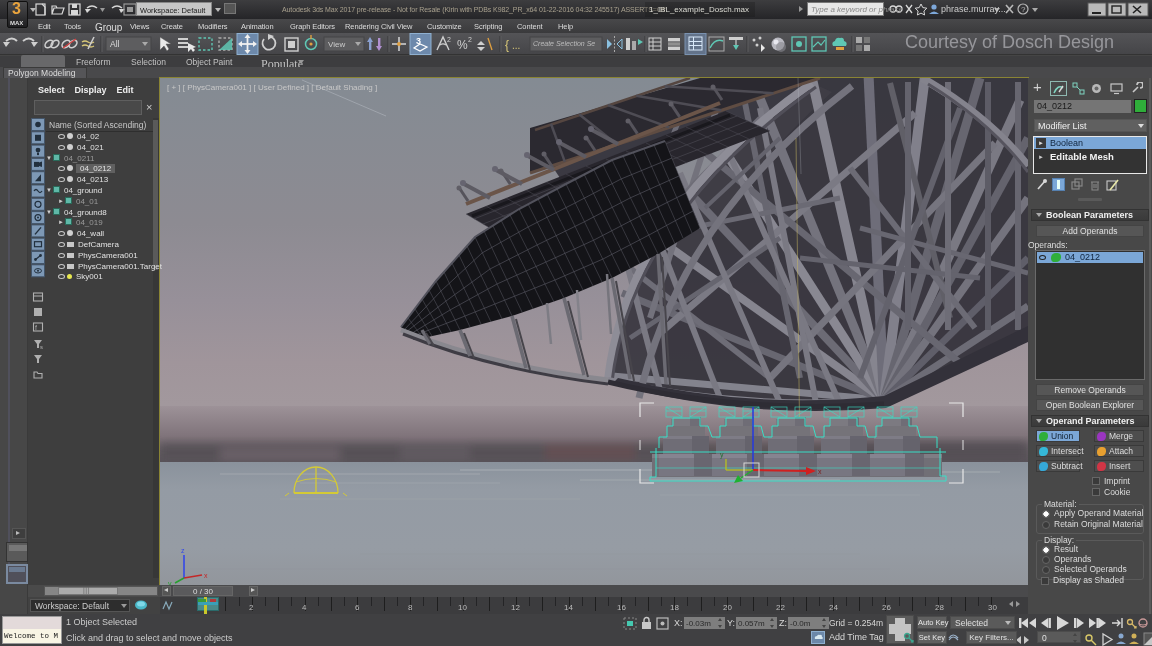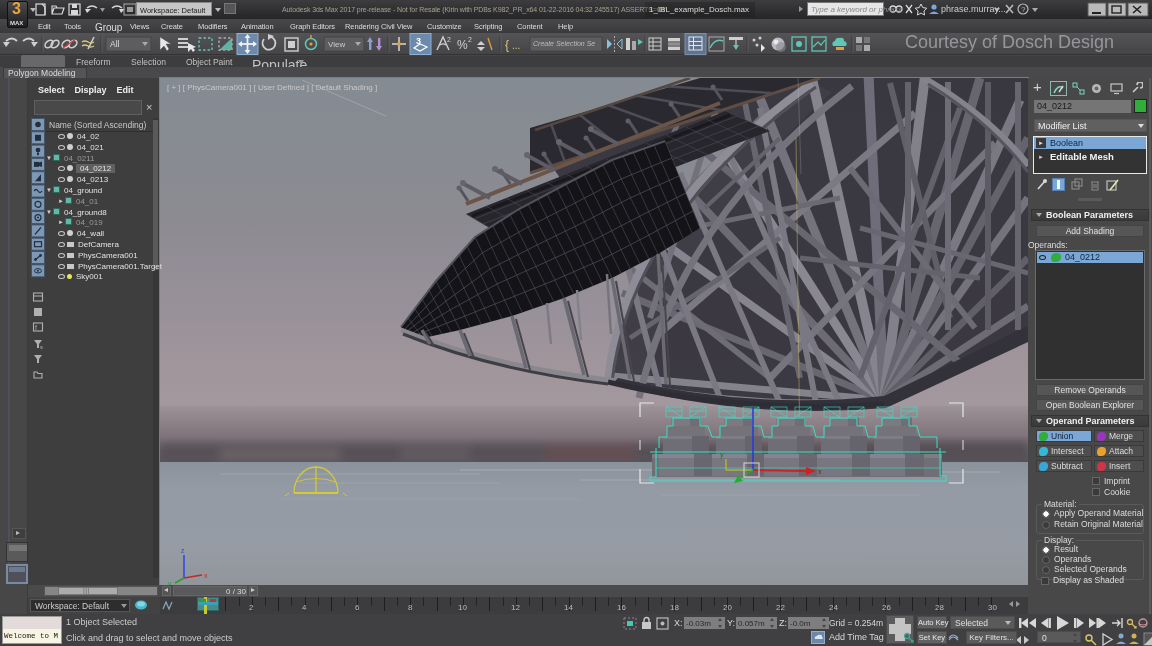--- a/index.html
+++ b/index.html
@@ -7,21 +7,21 @@
 #stage{position:relative;width:1152px;height:646px;background:#454545;}
 .txt{white-space:nowrap;}
 .erow{position:absolute;left:0;height:11px;white-space:nowrap;font-size:8px;color:#e2e2e2;}
 .erow .ic{color:#cfcfcf;font-size:6px;margin-right:1px;vertical-align:1px;}
 .erow.gray{color:#9a9a9a;}
 .eye{display:inline-block;width:7px;height:5px;border:1px solid #c8c8c8;border-radius:50%;margin:0 2px 0 1px;}
 .dotc{display:inline-block;width:6px;height:6px;border-radius:50%;background:#d0d0d0;margin-right:3px;}
 .camic{display:inline-block;width:7px;height:5px;background:#c8c8c8;margin-right:3px;}
 .bulbic{display:inline-block;width:5px;height:5px;border-radius:50%;background:#e8e850;margin-right:3px;}
 .geoic{display:inline-block;width:7px;height:7px;background:#5fb8a8;border:1px solid #2a6a5a;margin-right:3px;}
-.opbtn{width:56px;height:12px;background:#4e4e4e;border:1px solid #3a3a3a;color:#ddd;font-size:8.5px;line-height:11px;padding-left:14px;position:absolute;}
+.opbtn{width:44px;height:12px;background:#4e4e4e;border:1px solid #3a3a3a;color:#ddd;font-size:8.5px;line-height:11px;padding-left:14px;position:absolute;}
 .opbtn .dot{position:absolute;left:2px;top:1px;width:9px;height:9px;border-radius:50% 40% 50% 40%;}
 .radio{width:8px;height:8px;border-radius:50%;background:#3a3a3a;border:1px solid #666;position:absolute;}
 .radio.on{background:radial-gradient(circle at 50% 50%, #fff 0 2.5px, #3a3a3a 3px);}
 .chk{width:8px;height:8px;background:#3a3a3a;border:1px solid #666;position:absolute;}
 .btn{background:#565656;border:1px solid #444;color:#e0e0e0;text-align:center;position:absolute;font-size:8.5px;line-height:11px;}
 .rollout{background:linear-gradient(#424242,#3a3a3a);border:1px solid #333;position:absolute;left:3px;width:118px;height:12px;}
 .rollout b{position:absolute;left:14px;top:0px;color:#f0f0f0;font-weight:bold;font-size:9px;white-space:nowrap;}
 .rollout i{position:absolute;left:4px;top:3px;width:0;height:0;border-left:3.5px solid transparent;border-right:3.5px solid transparent;border-top:4.5px solid #aaa;}
 .ddarr{position:absolute;width:0;height:0;border-left:3px solid transparent;border-right:3px solid transparent;border-top:4px solid #bbb;}
 .spn{position:absolute;right:1px;top:1px;width:7px;height:10px;}
@@ -229,21 +229,21 @@
       </g>
     </svg></div>
 <div class="abs txt" style="left:905px;top:32px;font-size:18px;color:rgba(210,210,215,0.55);">Courtesy of Dosch Design</div>
 
 <div class="abs" style="left:0;top:56px;width:1152px;height:11px;background:#3d3d3f;"></div>
 <div class="abs" style="left:21px;top:55px;width:44px;height:12px;background:#68686a;border-radius:2px 2px 0 0;"></div>
 <div class="abs txt" style="left:26px;top:71px;font-size:13px;color:#f0f0f0;font-style:italic;">Modeling</div>
 <div class="abs txt" style="left:76px;top:56.5px;font-size:8.5px;color:#c2c2c2;">Freeform</div>
 <div class="abs txt" style="left:131px;top:56.5px;font-size:8.5px;color:#c2c2c2;">Selection</div>
 <div class="abs txt" style="left:186px;top:56.5px;font-size:8.5px;color:#c2c2c2;">Object Paint</div>
-<div class="abs txt" style="left:252px;top:56.5px;font-size:14px;color:#c2c2c2;">Populate</div>
+<div class="abs txt" style="left:261px;top:56.5px;font-size:12px;color:#c2c2c2;font-family:Liberation Serif, serif;">Populate</div>
 <div class="ddarr" style="left:298px;top:60px;border-top-color:#999;"></div>
 <div class="abs" style="left:0;top:67px;width:1152px;height:11px;background:#49494b;"></div>
 <div class="abs" style="left:3px;top:67px;width:84px;height:11px;background:#555558;border:1px solid #3a3a3a;border-bottom:none;"></div>
 <div class="abs txt" style="left:8px;top:68px;font-size:8.5px;color:#ddd;">Polygon Modeling</div>
 
 <div class="abs" style="left:0;top:78px;width:28px;height:536px;background:#474747;border-right:1px solid #3a3a3a;"></div>
 <div class="abs" style="left:8px;top:78px;width:2px;height:506px;background:#50505c;"></div>
 <div class="abs" style="left:12px;top:528px;width:14px;height:11px;background:#3e3e3e;border:1px solid #555;"></div>
 <div class="abs" style="left:16px;top:531px;width:0;height:0;border-top:2.5px solid transparent;border-bottom:2.5px solid transparent;border-left:4px solid #bbb;"></div>
 <div class="abs" style="left:6px;top:542px;width:22px;height:20px;background:#5a5a5a;border:1px solid #333;">
@@ -705,21 +705,21 @@
     </svg>
   <svg class="abs" style="left:78px;top:100px;" width="14" height="14">
       <rect x="1" y="3" width="9" height="9" fill="none" stroke="#c8c8c8" stroke-width="1.1"></rect>
       <line x1="4" y1="12" x2="12" y2="2" stroke="#e8e8a8" stroke-width="1.6"></line>
     </svg>
   <div class="abs" style="left:50px;top:120px;width:24px;height:3px;background:#5a5a5a;border-radius:1px;"></div>
   <div class="rollout" style="top:131px;">
       <i></i>
       <b>Boolean Parameters</b>
     </div>
-  <div class="btn" style="left:8px;top:147px;width:108px;height:12px;">Add Shading</div>
+  <div class="btn" style="left:8px;top:147px;width:108px;height:12px;">Add Operands</div>
   <div class="abs txt" style="left:0;top:162px;">Operands:</div>
   <div class="abs" style="left:7px;top:172px;width:110px;height:130px;background:#303030;border:1px solid #6a6a6a;">
     <div class="abs" style="left:1px;top:1px;width:106px;height:11px;background:#7ba7d7;">
       <span class="eye" style="border-color:#222;margin-left:2px;"></span>
       <span class="abs" style="left:14px;top:1px;width:10px;height:9px;background:#2fae3a;border-radius:50% 40% 50% 40%;"></span>
       <span class="abs txt" style="left:28px;top:0px;color:#10243c;font-size:9px;">04_0212</span>
     </div>
   </div>
   <div class="btn" style="left:8px;top:306px;width:108px;height:12px;">Remove Operands</div>
   <div class="btn" style="left:8px;top:321px;width:108px;height:12px;">Open Boolean Explorer</div>
@@ -752,21 +752,21 @@
   <div class="radio" style="left:14px;top:488px;"></div>
     <div class="abs txt" style="left:26px;top:486px;">Selected Operands</div>
   <div class="chk" style="left:13px;top:499px;"></div>
     <div class="abs txt" style="left:25px;top:497px;">Display as Shaded</div>
   <div class="abs" style="left:121px;top:0;width:2px;height:536px;background:#5a5a5a;"></div>
 </div>
 
 <div class="abs" style="left:160px;top:585px;width:868px;height:12px;background:#4a4a4c;"></div>
 <div class="abs" style="left:162px;top:586px;width:9px;height:10px;background:#555;border:1px solid #666;"></div>
 <div class="abs" style="left:164px;top:588px;width:0;height:0;border-top:2.5px solid transparent;border-bottom:2.5px solid transparent;border-right:4px solid #ccc;"></div>
-<div class="abs" style="left:173px;top:586px;width:74px;height:10px;background:#5a5a5c;border:1px solid #666;color:#ddd;font-size:8px;text-align:right;line-height:9px;">0 / 30</div>
+<div class="abs" style="left:173px;top:586px;width:60px;height:10px;background:#5a5a5c;border:1px solid #666;color:#ddd;font-size:8px;text-align:center;line-height:9px;">0 / 30</div>
 <div class="abs" style="left:249px;top:586px;width:9px;height:10px;background:#555;border:1px solid #666;"></div>
 <div class="abs" style="left:251px;top:588px;width:0;height:0;border-top:2.5px solid transparent;border-bottom:2.5px solid transparent;border-left:4px solid #ccc;"></div>
 <div class="abs" style="left:160px;top:597px;width:868px;height:17px;background:#3c3c3e;">
   <div class="abs" style="left:39px;top:0;width:793px;height:9px;background:repeating-linear-gradient(90deg,#242426 0px,#242426 1px,transparent 1px,transparent 13.2px);"></div>
   <div class="abs" style="left:39px;top:0;width:793px;height:14px;background:repeating-linear-gradient(90deg,#1e1e1e 0px,#1e1e1e 1px,transparent 1px,transparent 26.4px);"></div>
   <svg class="abs" style="left:2px;top:2px;" width="14" height="12">
       <path d="M1 10 L4 3 L7 10 L10 3" stroke="#8ab" stroke-width="1.2" fill="none"></path>
     </svg>
   <div class="abs" style="left:37px;top:0;width:22px;height:14px;background:#4a8a8a;border:1px solid #2a6a6a;"></div>
   <div class="abs" style="left:44px;top:0;width:3px;height:17px;background:#c8c82a;"></div>

